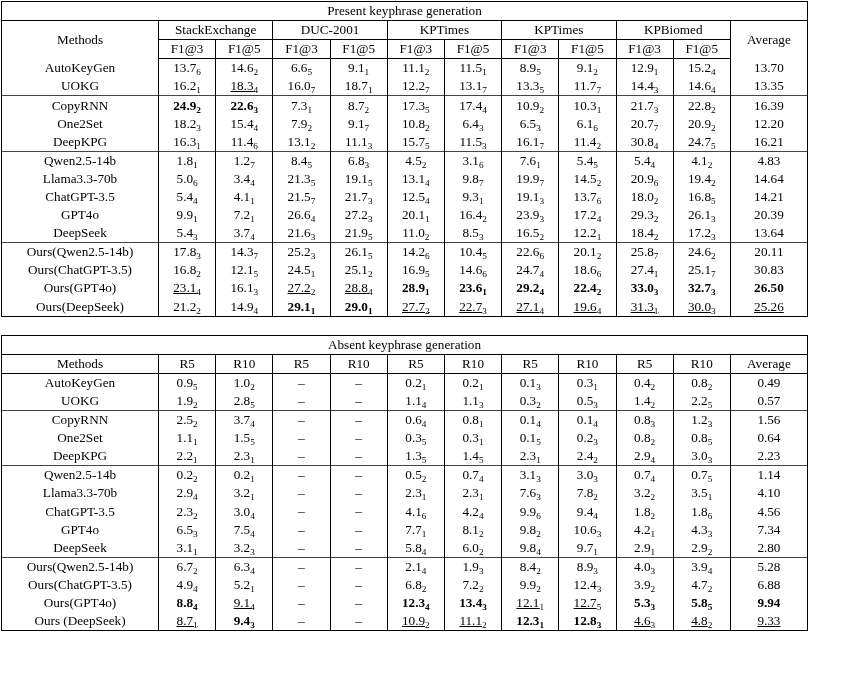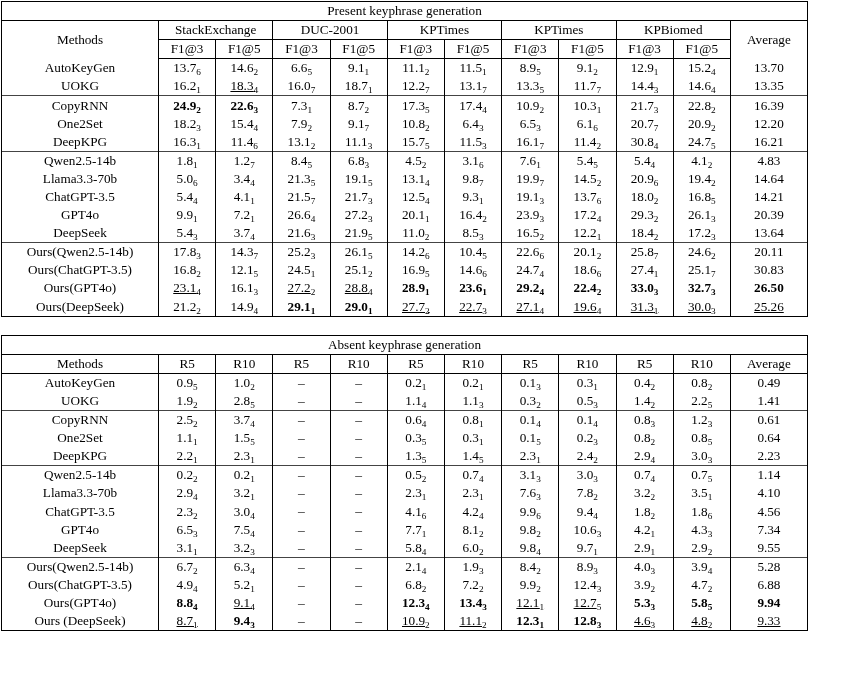--- a/index.html
+++ b/index.html
@@ -349,35 +349,35 @@
           <td class="num br"><span class="val">1.9<sub>2</sub></span></td>
           <td class="num br"><span class="val">2.8<sub>5</sub></span></td>
           <td class="num br dash"><span class="val">–</span></td>
           <td class="num br dash"><span class="val">–</span></td>
           <td class="num br"><span class="val">1.1<sub>4</sub></span></td>
           <td class="num br"><span class="val">1.1<sub>3</sub></span></td>
           <td class="num br"><span class="val">0.3<sub>2</sub></span></td>
           <td class="num br"><span class="val">0.5<sub>3</sub></span></td>
           <td class="num br"><span class="val">1.4<sub>2</sub></span></td>
           <td class="num br"><span class="val">2.2<sub>5</sub></span></td>
-          <td class="num br"><span class="val">1.41</span></td>
+          <td class="num br"><span class="val">0.57</span></td>
         </tr>
         <tr>
           <td class="methodcell bl br bt2">CopyRNN</td>
           <td class="num br bt2"><span class="val">2.5<sub>2</sub></span></td>
           <td class="num br bt2"><span class="val">3.7<sub>4</sub></span></td>
           <td class="num br bt2 dash"><span class="val">–</span></td>
           <td class="num br bt2 dash"><span class="val">–</span></td>
           <td class="num br bt2"><span class="val">0.6<sub>4</sub></span></td>
           <td class="num br bt2"><span class="val">0.8<sub>1</sub></span></td>
           <td class="num br bt2"><span class="val">0.1<sub>4</sub></span></td>
           <td class="num br bt2"><span class="val">0.1<sub>4</sub></span></td>
           <td class="num br bt2"><span class="val">0.8<sub>3</sub></span></td>
           <td class="num br bt2"><span class="val">1.2<sub>3</sub></span></td>
-          <td class="num br bt2"><span class="val">0.61</span></td>
+          <td class="num br bt2"><span class="val">1.56</span></td>
         </tr>
         <tr>
           <td class="methodcell bl br">One2Set</td>
           <td class="num br"><span class="val">1.1<sub>1</sub></span></td>
           <td class="num br"><span class="val">1.5<sub>5</sub></span></td>
           <td class="num br dash"><span class="val">–</span></td>
           <td class="num br dash"><span class="val">–</span></td>
           <td class="num br"><span class="val">0.3<sub>5</sub></span></td>
           <td class="num br"><span class="val">0.3<sub>1</sub></span></td>
           <td class="num br"><span class="val">0.1<sub>5</sub></span></td>
@@ -461,21 +461,21 @@
           <td class="num br"><span class="val">3.1<sub>1</sub></span></td>
           <td class="num br"><span class="val">3.2<sub>3</sub></span></td>
           <td class="num br dash"><span class="val">–</span></td>
           <td class="num br dash"><span class="val">–</span></td>
           <td class="num br"><span class="val">5.8<sub>4</sub></span></td>
           <td class="num br"><span class="val">6.0<sub>2</sub></span></td>
           <td class="num br"><span class="val">9.8<sub>4</sub></span></td>
           <td class="num br"><span class="val">9.7<sub>1</sub></span></td>
           <td class="num br"><span class="val">2.9<sub>1</sub></span></td>
           <td class="num br"><span class="val">2.9<sub>2</sub></span></td>
-          <td class="num br"><span class="val">9.55</span></td>
+          <td class="num br"><span class="val">2.80</span></td>
         </tr>
         <tr>
           <td class="methodcell bl br bt2">Ours(Qwen2.5-14b)</td>
           <td class="num br bt2"><span class="val">6.7<sub>2</sub></span></td>
           <td class="num br bt2"><span class="val">6.3<sub>4</sub></span></td>
           <td class="num br bt2 dash"><span class="val">–</span></td>
           <td class="num br bt2 dash"><span class="val">–</span></td>
           <td class="num br bt2"><span class="val">2.1<sub>4</sub></span></td>
           <td class="num br bt2"><span class="val">1.9<sub>3</sub></span></td>
           <td class="num br bt2"><span class="val">8.4<sub>2</sub></span></td>

